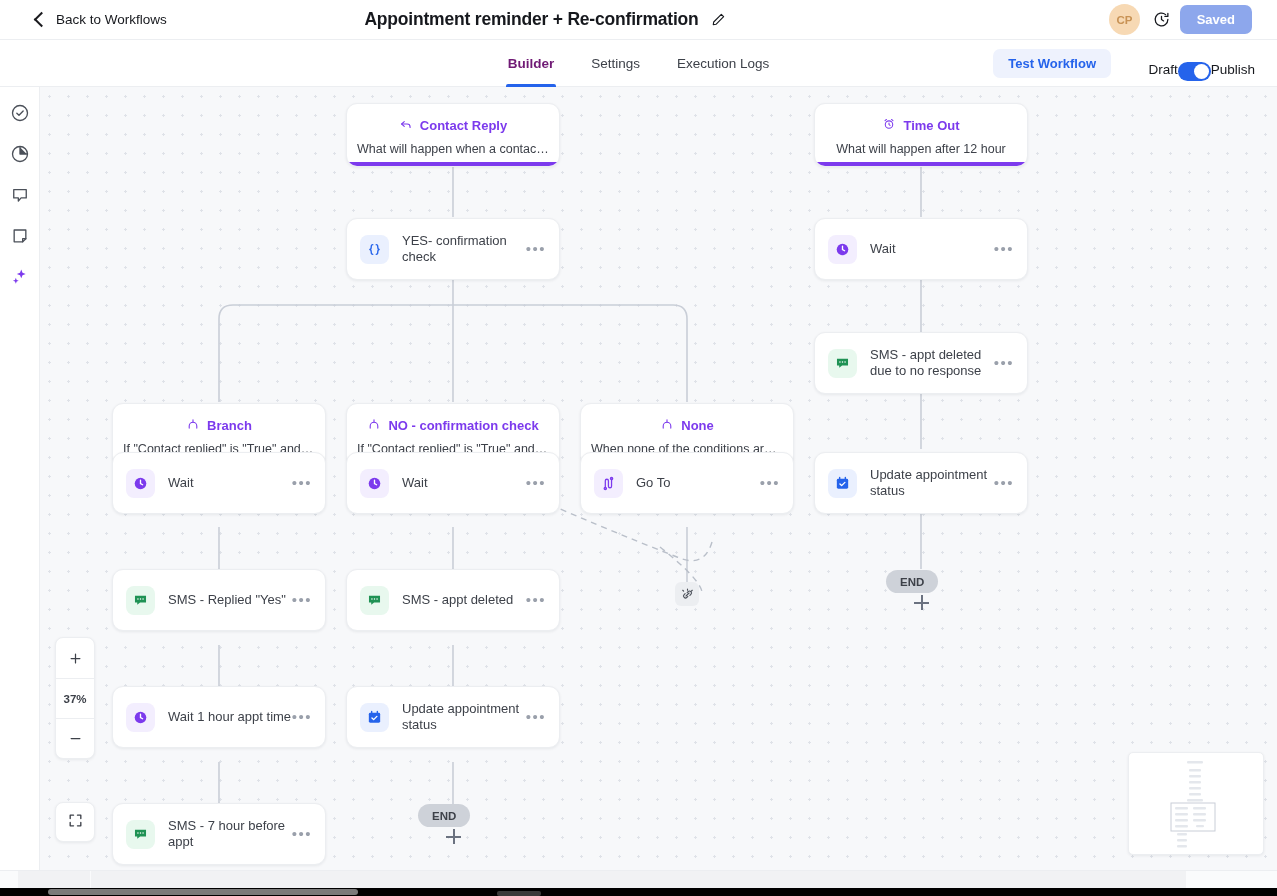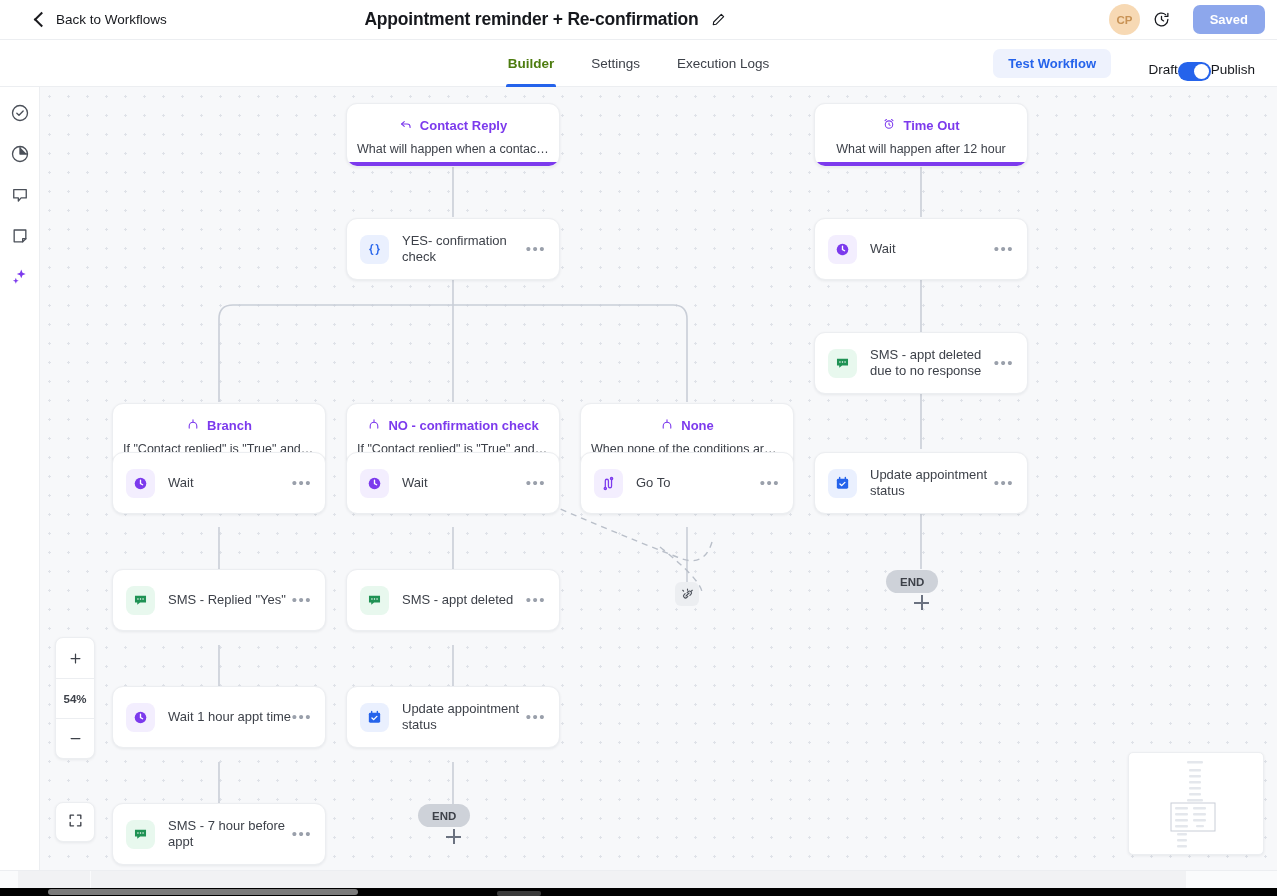--- a/index.html
+++ b/index.html
@@ -29,35 +29,35 @@
   }
   .wf-title { font-size:17.5px; font-weight:600; color:#16181d; letter-spacing:-0.2px; }
   .pencil-icon { width:15px; height:15px; pointer-events:auto; cursor:pointer; }
   .avatar {
     position:absolute; right:137px; width:31px; height:31px; border-radius:50%;
     background:#f7d9b4; color:#c89254; font-size:11.5px; font-weight:600;
     display:flex; align-items:center; justify-content:center; cursor:pointer;
   }
   .history-icon { position:absolute; right:107px; width:17px; height:17px; cursor:pointer; }
   .saved-btn {
-    position:absolute; right:12px; height:29px; padding:0 17px; border-radius:7px;
+    position:absolute; right:25px; height:29px; padding:0 17px; border-radius:7px;
     background:#8da7ec; color:#fff; font-size:13px; font-weight:600;
     display:flex; align-items:center; justify-content:center; cursor:pointer;
   }
 
   
   .tabbar {
     position:absolute; top:40px; left:0; width:1277px; height:47px;
     background:#fff; border-bottom:1px solid #eceef1;
   }
   .tabs { position:absolute; left:0; width:1277px; height:47px;
     display:flex; align-items:center; justify-content:center; gap:37px; }
   .tab { font-size:13.5px; color:#3d4149; cursor:pointer; position:relative; height:47px;
     display:flex; align-items:center; }
-  .tab.active { color:#4d7c0f; font-weight:600; }
+  .tab.active { color:#701a75; font-weight:600; }
   .tab.active::after {
     content:""; position:absolute; bottom:0; left:-2px; right:-2px; height:3px;
     background:#2563eb; border-radius:2px 2px 0 0;
   }
   .test-wf {
     position:absolute; right:166px; top:9px; height:29px; padding:0 15px; border-radius:7px;
     background:#eef2fd; color:#2563eb; font-size:13px; font-weight:600;
     display:flex; align-items:center; cursor:pointer;
   }
   .pub-wrap { position:absolute; right:22px; top:22px; height:29px; display:flex; align-items:flex-start; }
@@ -532,21 +532,21 @@
       <span class="dots">•••</span>
     </div>
 
     <div class="zoomstack">
       <div class="zbtn">
         <svg viewBox="0 0 24 24" width="15" height="15" stroke="#3d4149" stroke-width="2" stroke-linecap="round">
             <path d="M12 5v14M5 12h14"></path>
           </svg>
       </div>
       <div class="zbtn">
-        <span class="zlevel">54%</span>
+        <span class="zlevel">37%</span>
       </div>
       <div class="zbtn">
         <svg viewBox="0 0 24 24" width="15" height="15" stroke="#3d4149" stroke-width="2" stroke-linecap="round">
             <path d="M5 12h14"></path>
           </svg>
       </div>
     </div>
     <div class="fitbtn">
       <span>
         <svg viewBox="0 0 24 24" width="17" height="17" fill="none" stroke="#3d4149" stroke-width="1.9" stroke-linecap="round" stroke-linejoin="round">

